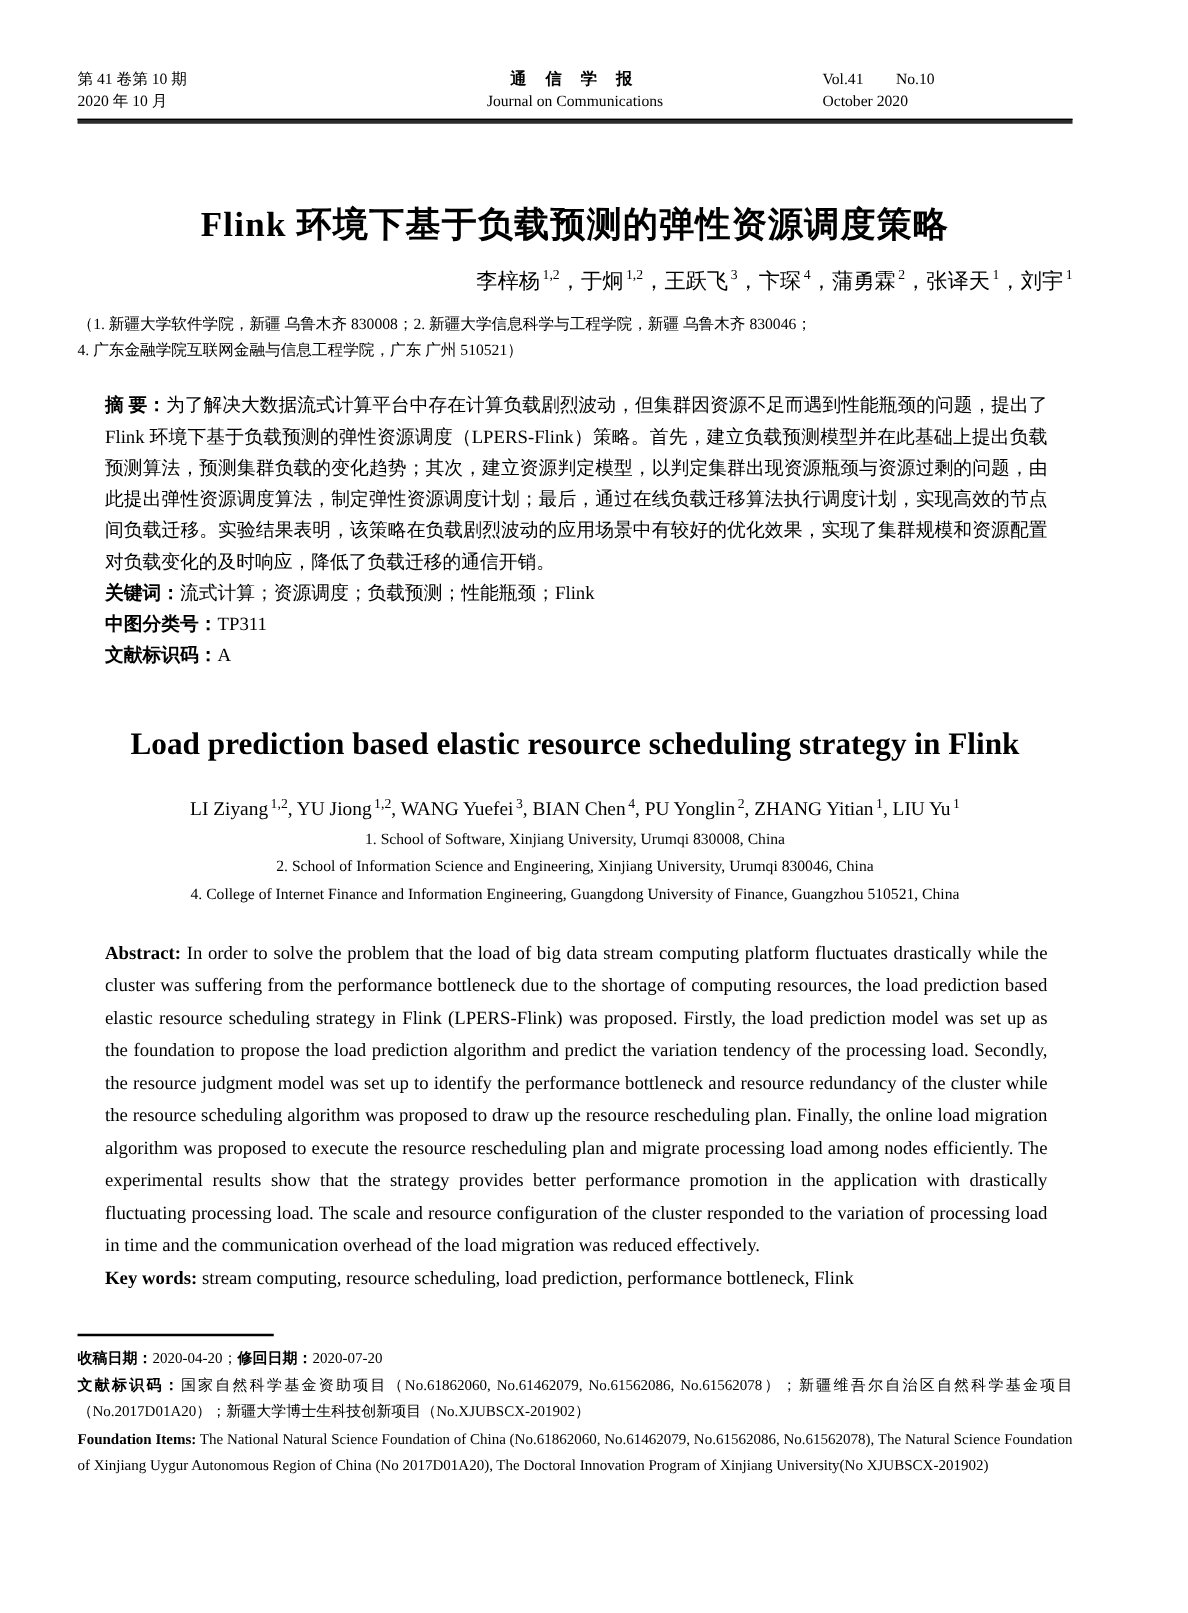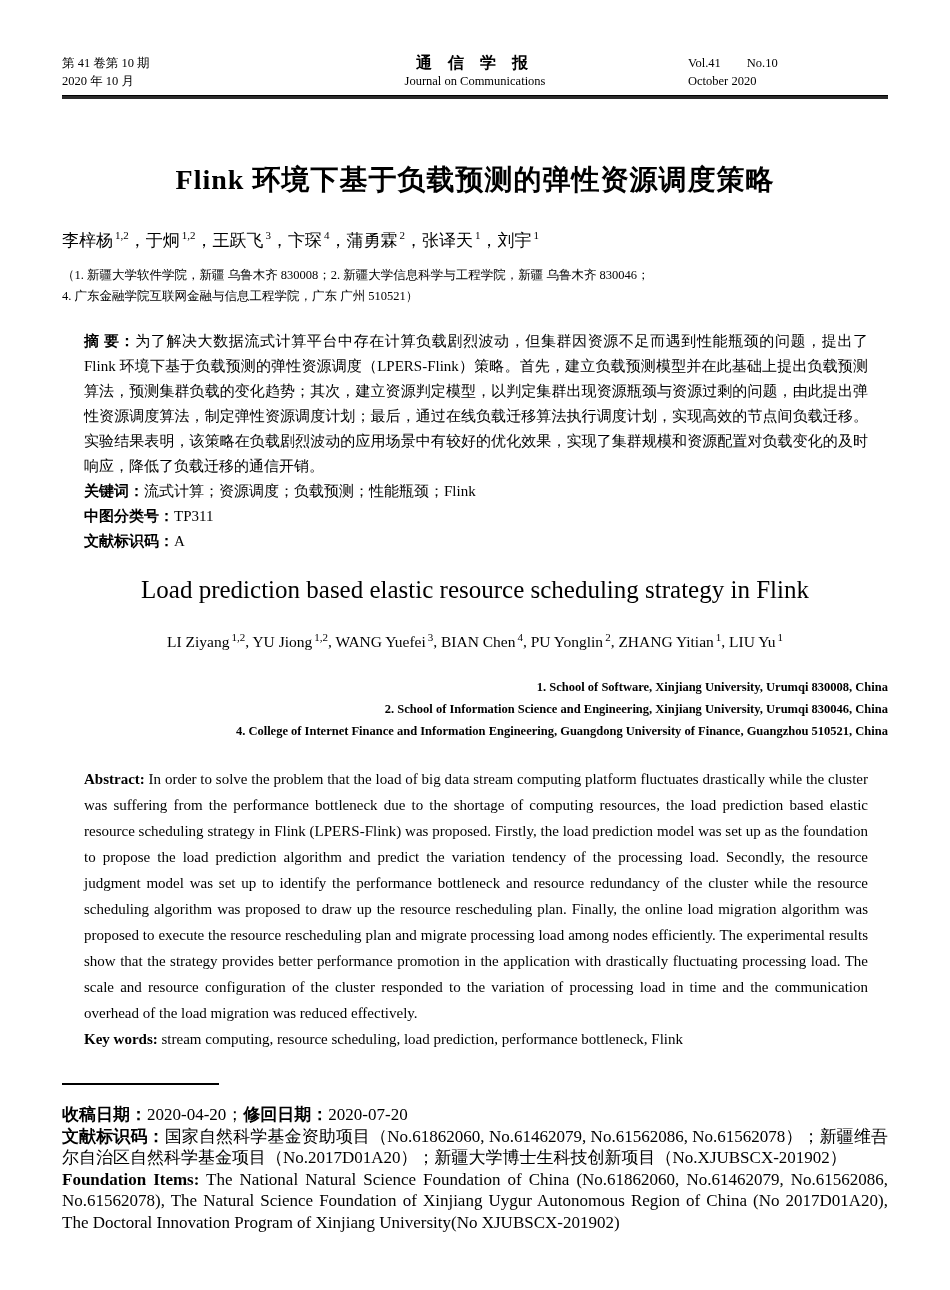--- a/index.html
+++ b/index.html
@@ -3,51 +3,51 @@
 <meta charset="utf-8">
 <style>
   html,body { margin:0; padding:0; background:#ffffff; }
   .page {
     position:relative;
     width:950px; height:1290px;
     background:#ffffff;
     color:#000;
     font-family:"Liberation Serif","DejaVu Serif",serif;
     box-sizing:border-box;
-    padding:54px 62px 0 62px;
+    padding:54px 92px 0 62px;
     overflow:hidden;
   }
   
   .jheader { display:flex; justify-content:space-between; font-size:12.5px; line-height:18px; }
   .jheader .col { white-space:nowrap; }
   .jheader .left  { text-align:left;  width:200px; }
   .jheader .center{ text-align:center; flex:1; }
   .jheader .right { text-align:left; width:200px; }
-  .jheader .cjk-journal { font-size:16px; letter-spacing:6px; font-weight:bold; }
+  .jheader .cjk-journal { font-size:13px; letter-spacing:6px; font-weight:bold; }
   .jheader .vol span { display:inline-block; }
   .jheader .vol .no { margin-left:26px; }
   .header-rule { margin-top:5px; height:3px; background:#2b2b2b; border-top:1px solid #000; }
   
   .title-zh { margin-top:62px; text-align:center; font-size:28px; font-weight:bold; letter-spacing:1px; }
-  .authors-zh { margin-top:30px; text-align:left; font-size:17px; }
+  .authors-zh { margin-top:14px; text-align:right; font-size:17px; }
   .authors-zh sup, .authors-en sup { font-size:11px; margin-left:2px; }
   .affils-zh { margin-top:13px; text-align:left; font-size:12.5px; line-height:21px; }
   .zh-block { margin:22px 20px 0 22px; font-size:15px; line-height:25px; text-align:justify; }
   .zh-block p { margin:0; }
   .zh-block .doi-line { margin-top:7px; }
   b.lbl { font-weight:bold; }
   
-  .title-en { margin-top:22px; text-align:center; font-size:25px; font-weight:normal; }
+  .title-en { margin-top:44px; text-align:center; font-size:25px; font-weight:bold; }
   .authors-en { margin-top:27px; text-align:center; font-size:15.5px; }
-  .affils-en { margin-top:25px; text-align:right; font-size:12.5px; line-height:22px;font-weight:bold; }
+  .affils-en { margin-top:3px; text-align:center; font-size:12.5px; line-height:22px; }
   .en-block { margin:24px 20px 0 22px; font-size:15px; line-height:26px; text-align:justify; }
   .en-block p { margin:0; }
   
   .footnote-rule { margin-top:31px; width:157px; height:0; border-top:2px solid #000; }
-  .footnote { margin-top:19px; font-size:17px; line-height:21.5px; text-align:justify; }
+  .footnote { margin-top:7px; font-size:12px; line-height:21.5px; text-align:justify; }
   .footnote p { margin:0; }
 </style>
 </head>
 <body>
 
 <div class="page">
 
   <div class="jheader">
     <div class="col left">
       <div>第 41 卷第 10 期</div>

